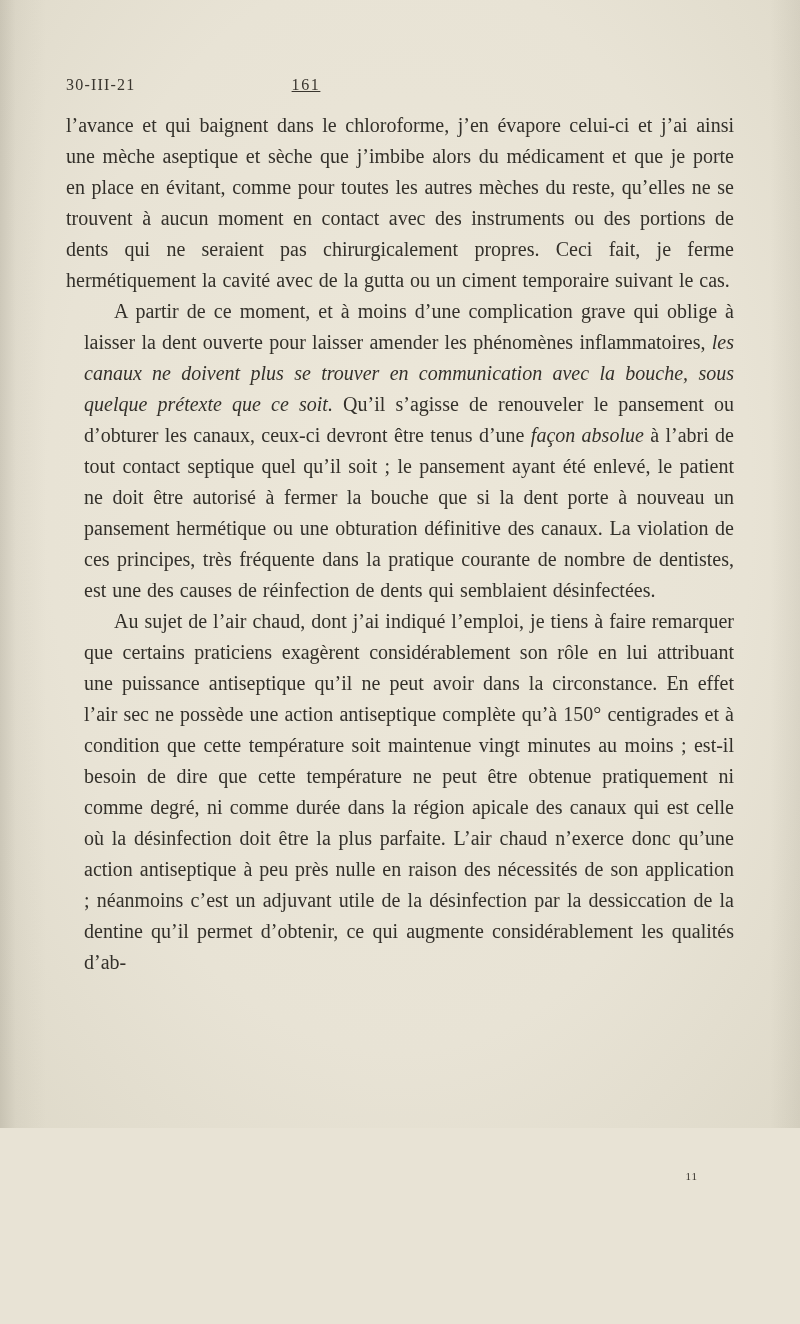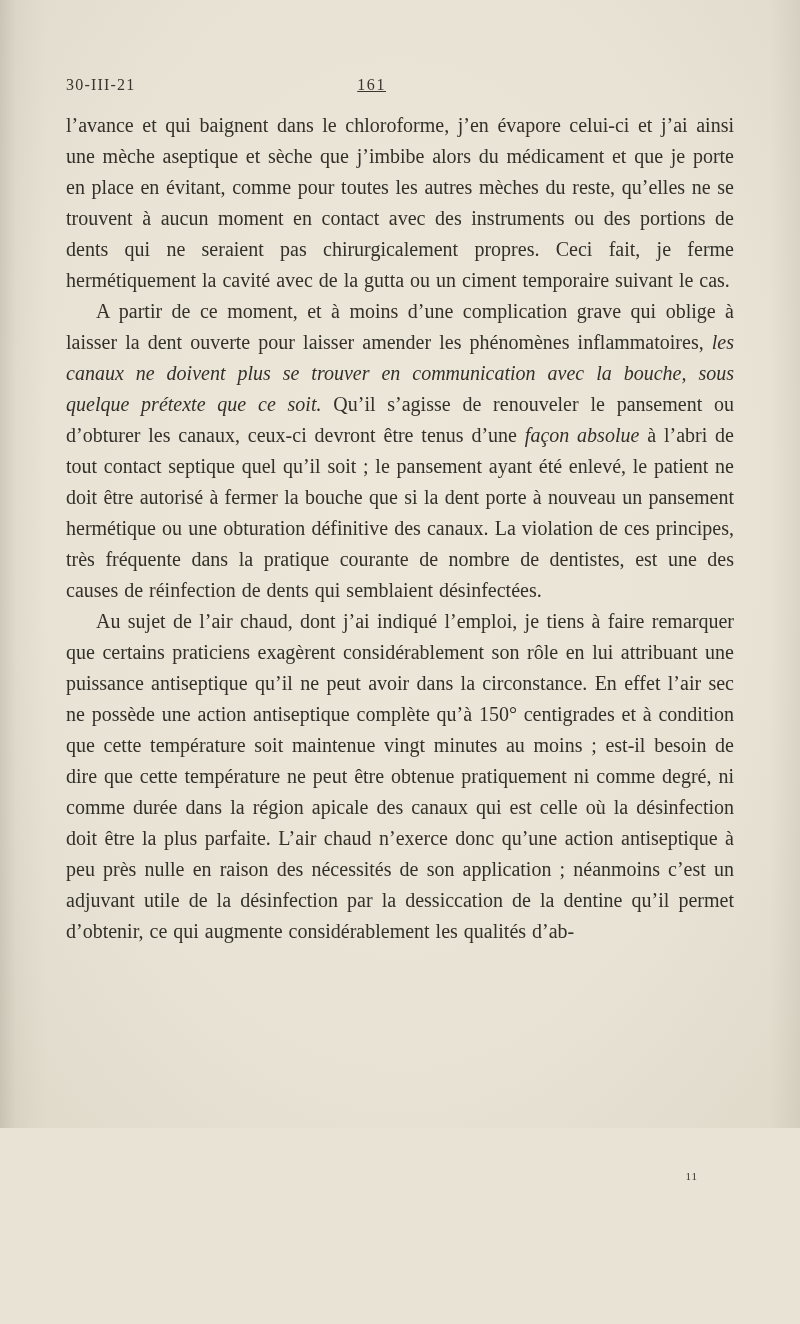--- a/index.html
+++ b/index.html
@@ -18,31 +18,31 @@
     color: #35312b;
   }
   .header {
     position: absolute; top: 76px; left: 66px; right: 62px;
     display: flex; align-items: baseline;
     font-size: 16px; letter-spacing: 1.2px;
     color: #3a362f;
   }
   .header .h-left  { width: 160px; text-align: left; }
   .header .h-center{ flex: 1; text-align: center; letter-spacing: 2.6px; }
-  .header .h-right { width: 160px; text-align: right; letter-spacing: 1.6px; text-decoration: underline; }
+  .header .h-right { width: 160px; text-align: center; letter-spacing: 1.6px; text-decoration: underline; }
   .body-text {
     position: absolute; top: 110px; left: 66px; width: 668px;
     font-size: 20px; line-height: 31px;
     text-align: justify;
     word-spacing: 1px;
     hyphens: auto;
     color: #33302a;
   }
   p.para { margin: 0; padding: 0; }
-  p.para.indent { text-indent: 30px; }
+  p.para.indent { text-indent: 30px; margin-left: 18px; }
   .it { font-style: italic; }
   .signature {
     position: absolute; top: 1170px; right: 102px;
     font-size: 11px; letter-spacing: 1px;
     color: #3a362f;
   }
 </style>
 </head>
 <body>
 

